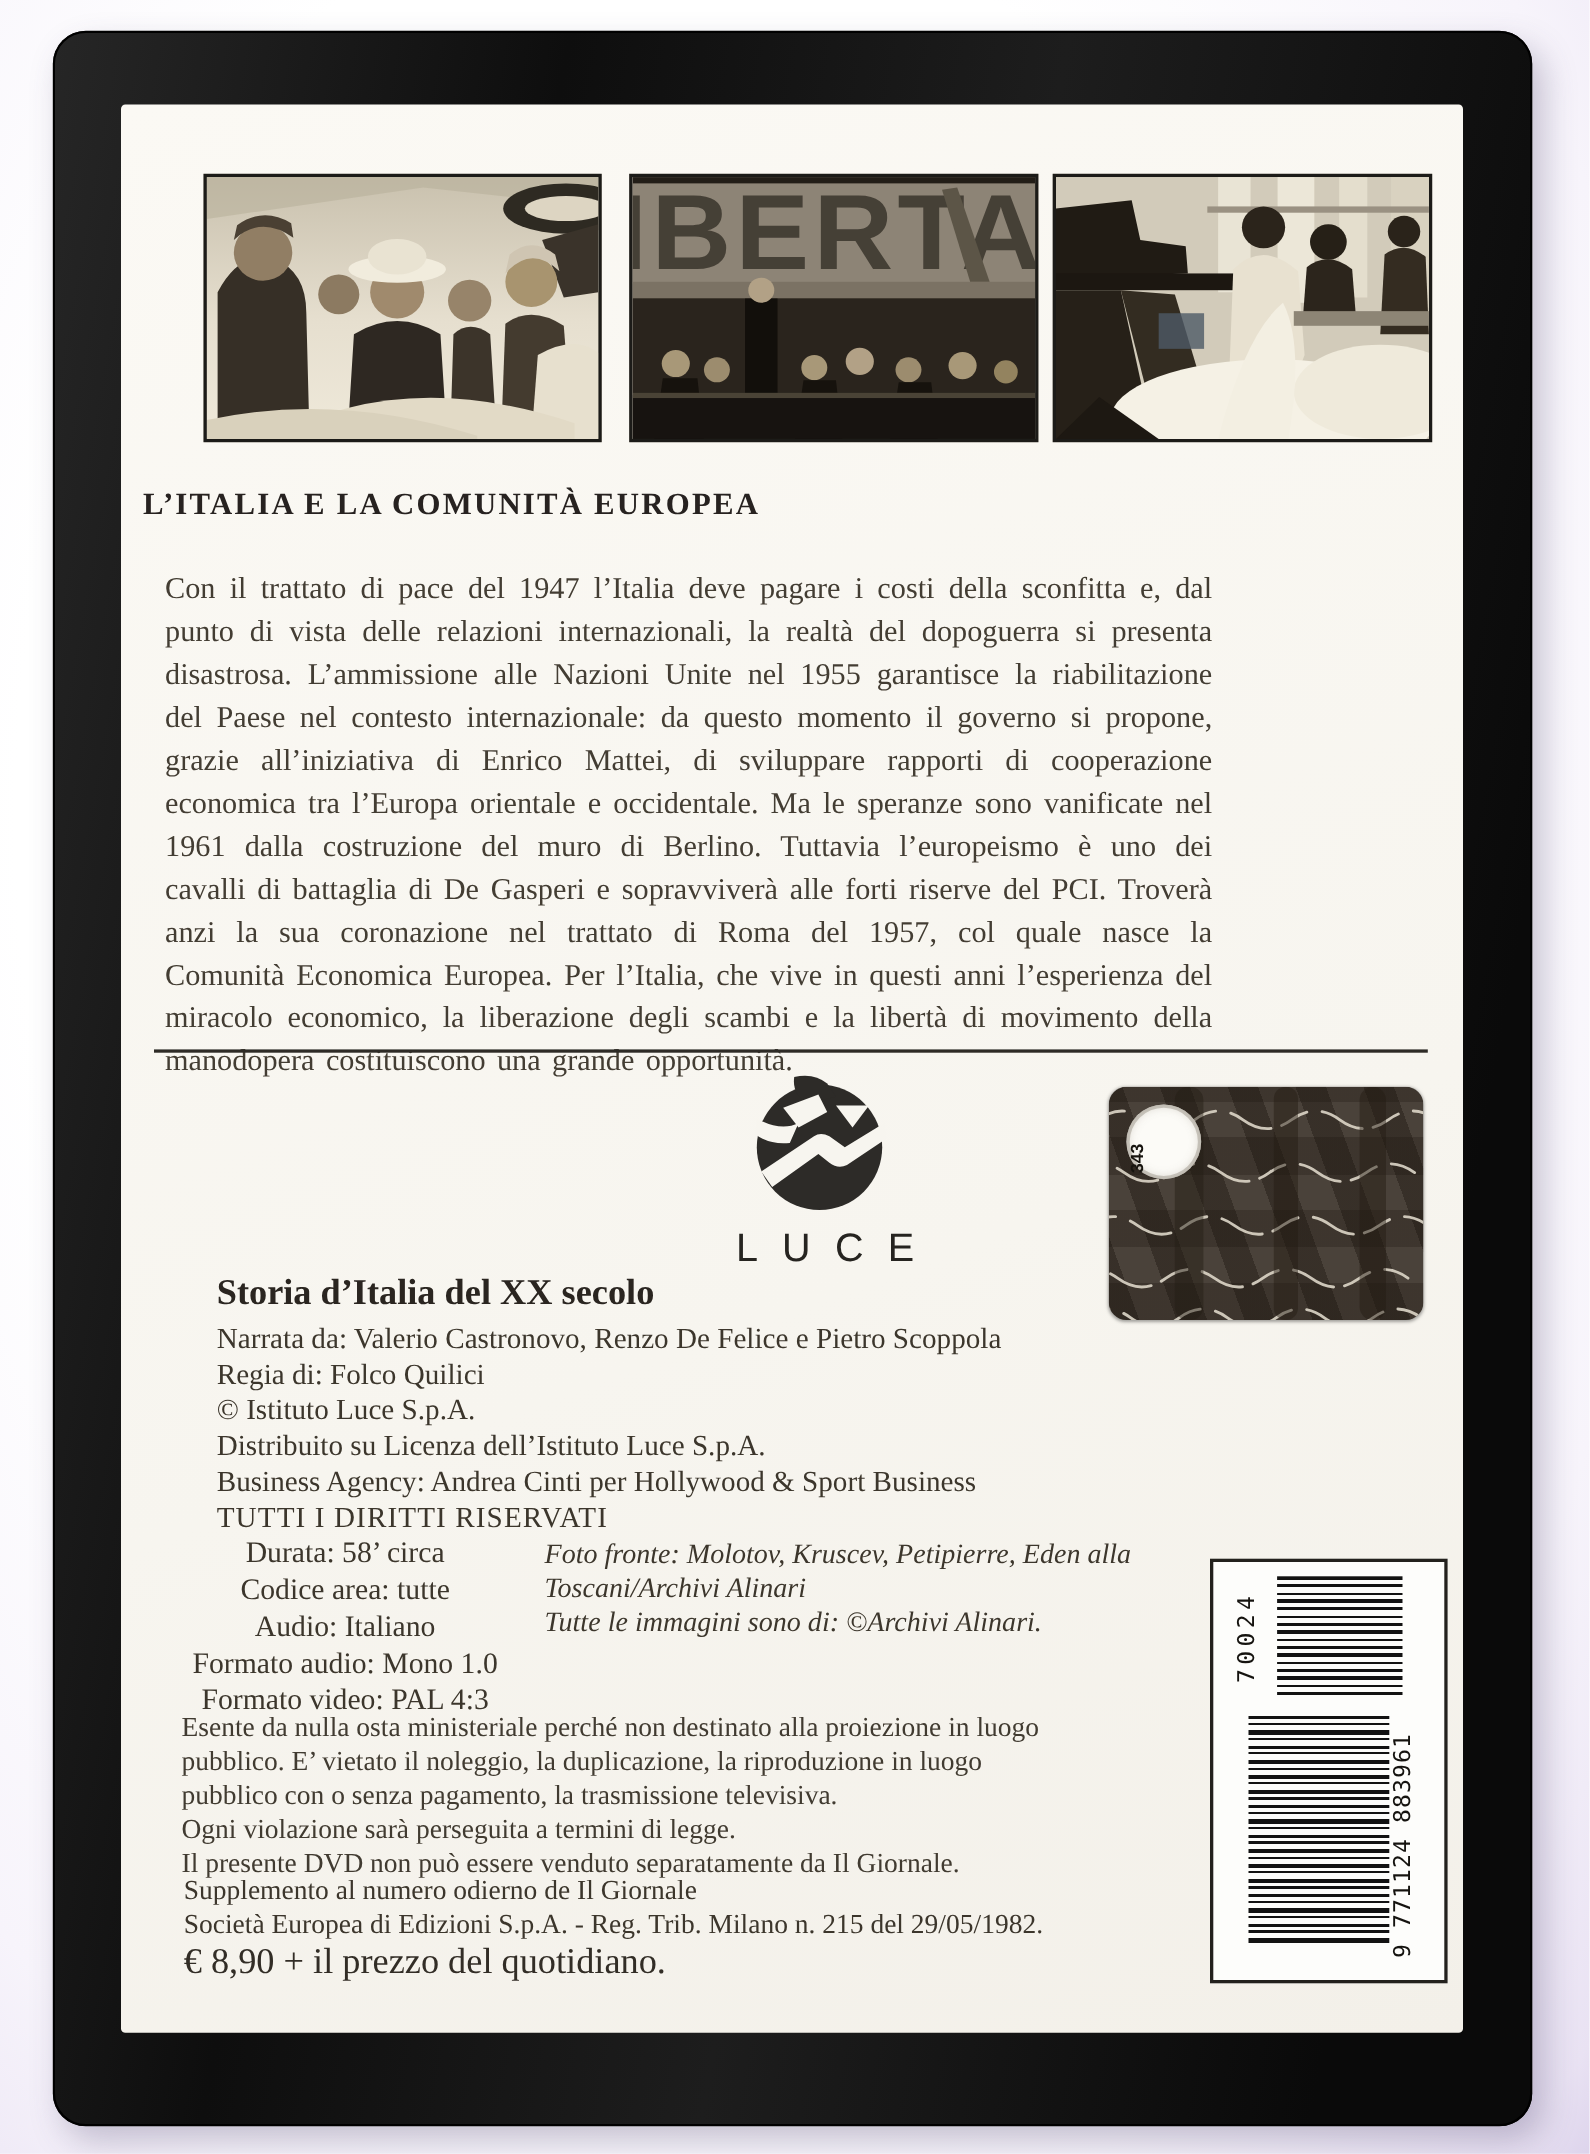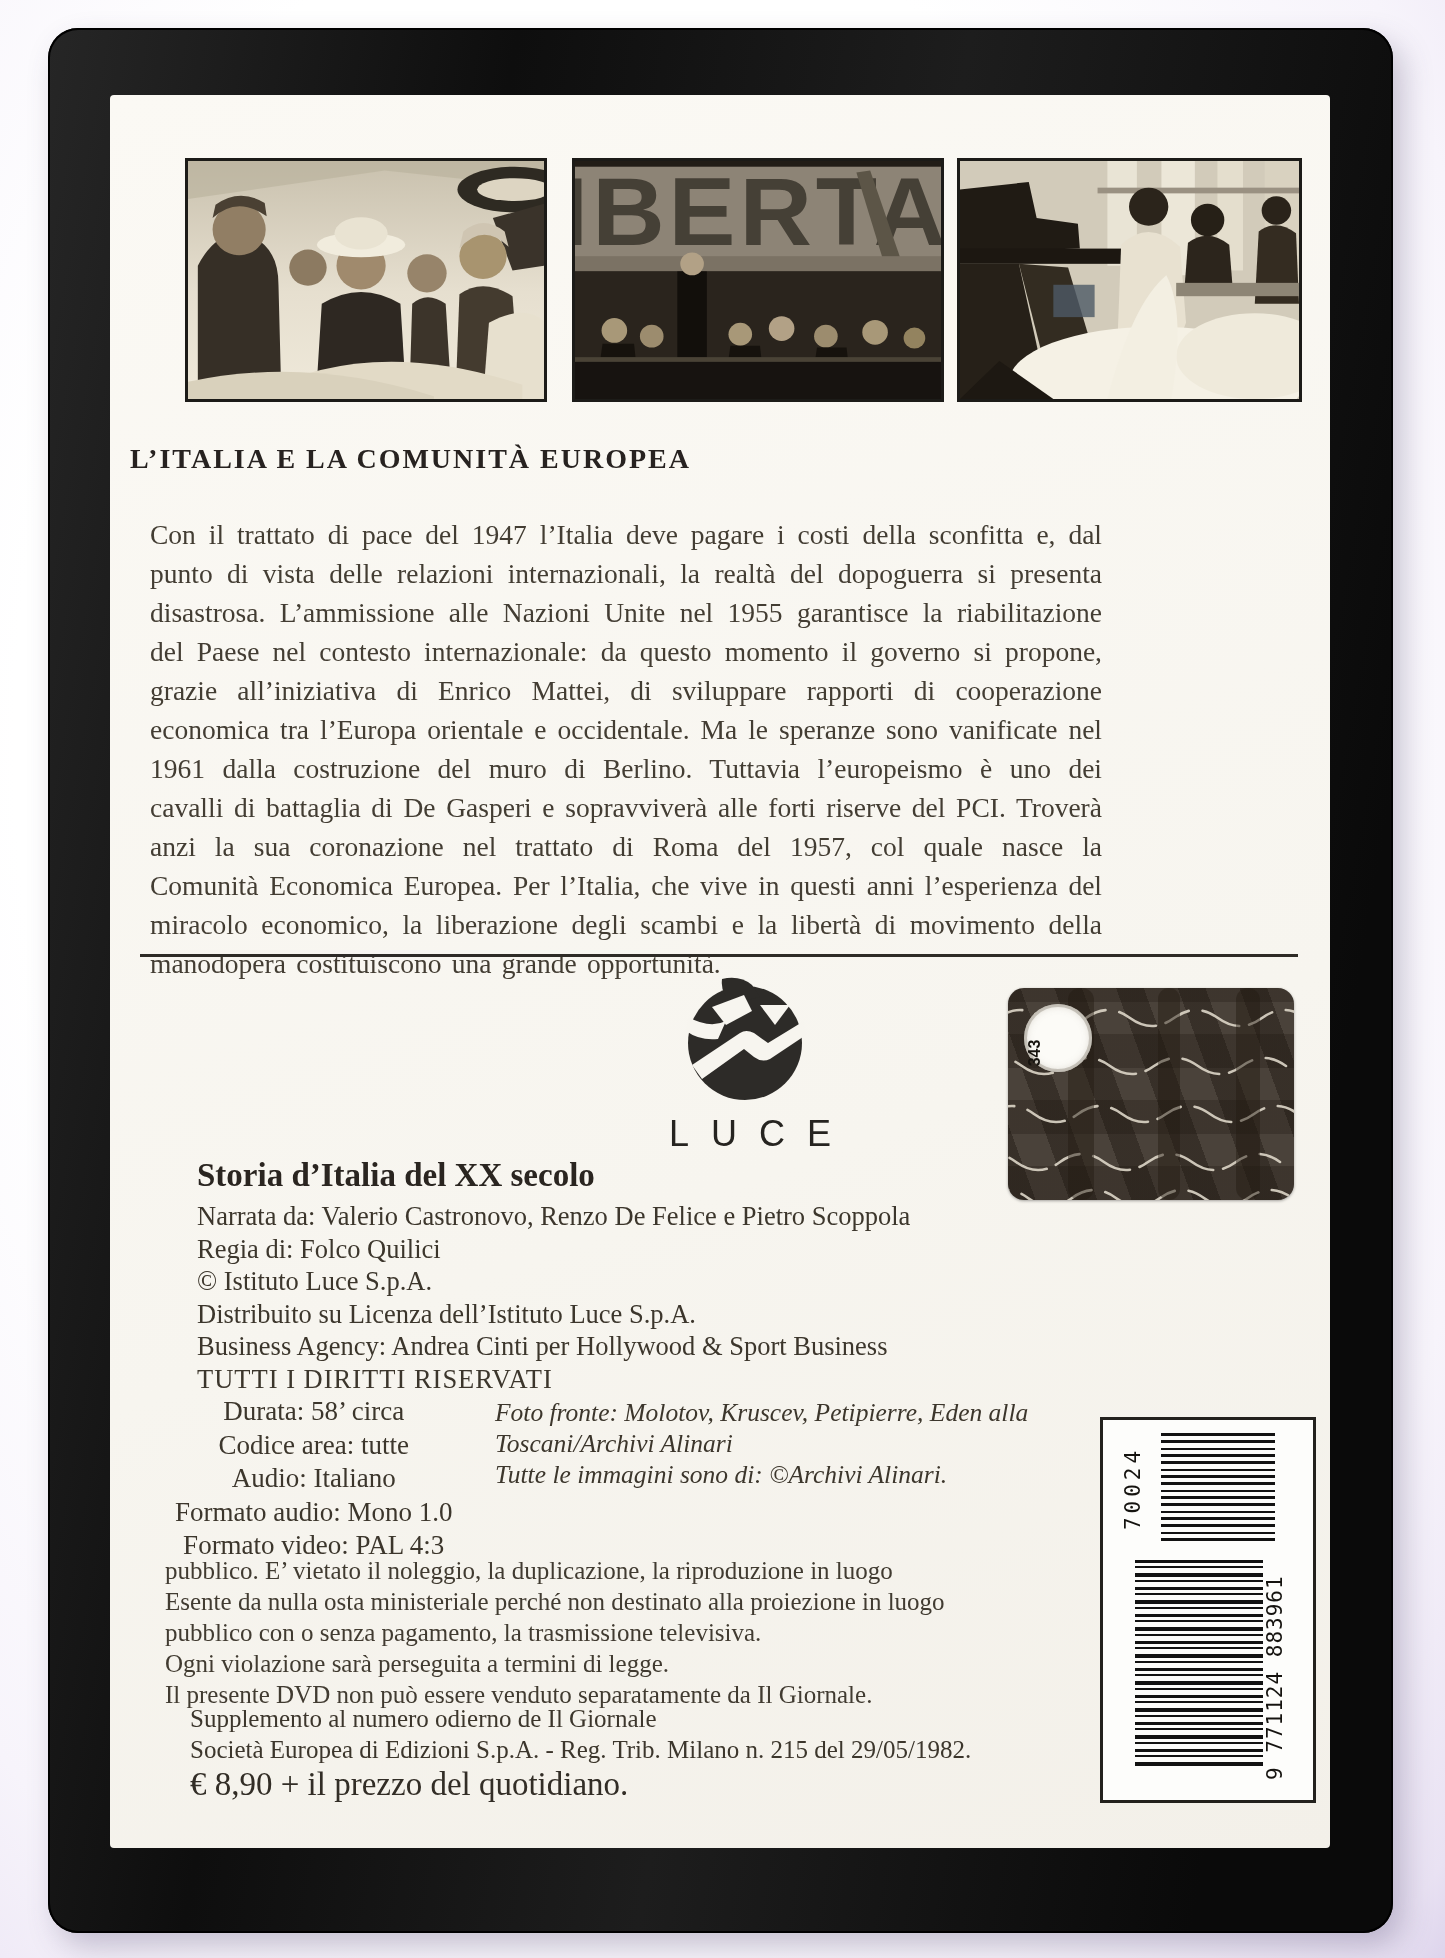--- a/index.html
+++ b/index.html
@@ -67,21 +67,21 @@
   .credits{position:absolute;left:65px;top:1062px;color:#3c362c;margin-left:22px;}
   .series-title{font-size:33px;font-weight:700;color:#2a2520;margin-bottom:6px;}
   .credit-line{font-size:26.5px;line-height:32.5px;}
   .rights{letter-spacing:1px;}
   
   .specs{position:absolute;left:65px;top:1300px;font-size:27px;line-height:33.5px;color:#3c362c;text-align:center;}
   .photo-credit{position:absolute;left:385px;top:1302px;font-size:25.5px;line-height:31px;color:#3c362c;width:560px;font-style:italic;}
   
   .legal{position:absolute;left:55px;top:1460px;font-size:25px;line-height:31px;color:#413b31;}
   
-  .footer{position:absolute;left:80px;top:1608px;font-size:25px;line-height:31px;color:#3c362c;}
+  .footer{position:absolute;left:57px;top:1608px;font-size:25px;line-height:31px;color:#3c362c;}
   .price{font-size:33px;margin-top:4px;color:#322d26;}
   
   .barcode-box{
     position:absolute;left:990px;top:1322px;width:216px;height:386px;
     background:#fdfdfb;border:3px solid #23211d;box-sizing:border-box;
   }
   .addon-bars{
     position:absolute;left:58px;top:13px;width:114px;height:110px;
     background:repeating-linear-gradient(180deg,#121212 0 3px,transparent 3px 7px,#121212 7px 10px,transparent 10px 15px,#121212 15px 17px,transparent 17px 21px);
   }
@@ -257,22 +257,22 @@
       <div>Formato video: PAL 4:3</div>
     </div>
 
     <div class="photo-credit">
       <div>Foto fronte: Molotov, Kruscev, Petipierre, Eden alla</div>
       <div>Toscani/Archivi Alinari</div>
       <div>Tutte le immagini sono di: ©Archivi Alinari.</div>
     </div>
 
     <div class="legal">
+      <div>Esente da nulla osta ministeriale perché non destinato alla proiezione in luogo</div>
       <div>pubblico. E’ vietato il noleggio, la duplicazione, la riproduzione in luogo</div>
-      <div>Esente da nulla osta ministeriale perché non destinato alla proiezione in luogo</div>
       <div>pubblico con o senza pagamento, la trasmissione televisiva.</div>
       <div>Ogni violazione sarà perseguita a termini di legge.</div>
       <div>Il presente DVD non può essere venduto separatamente da Il Giornale.</div>
     </div>
 
     <div class="footer">
       <div>Supplemento al numero odierno de Il Giornale</div>
       <div>Società Europea di Edizioni S.p.A. - Reg. Trib. Milano n. 215 del 29/05/1982.</div>
       <div class="price">€ 8,90 + il prezzo del quotidiano.</div>
     </div>

